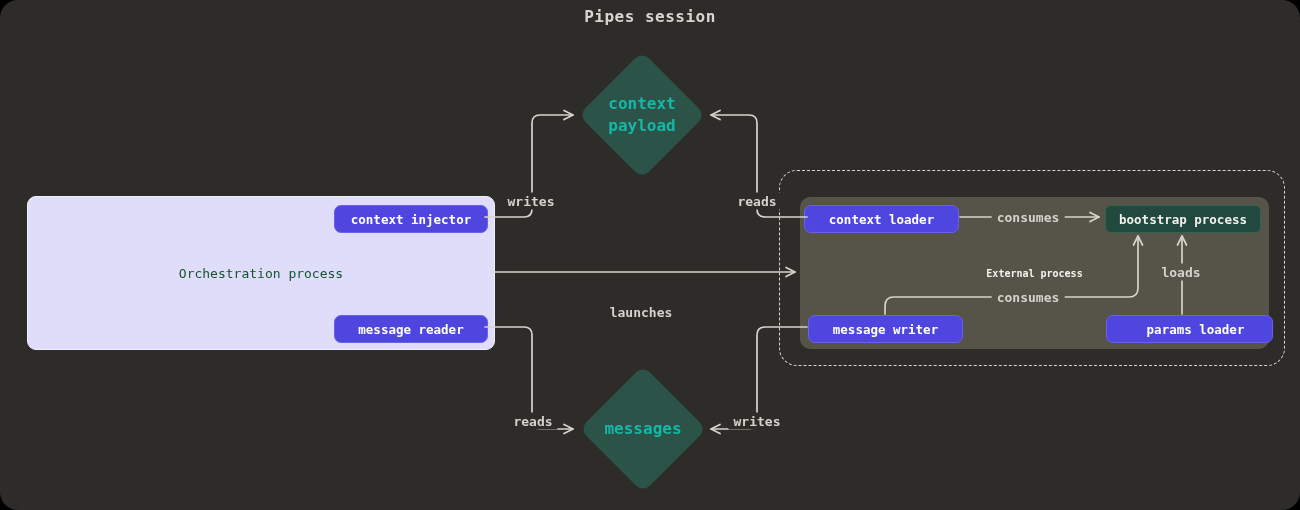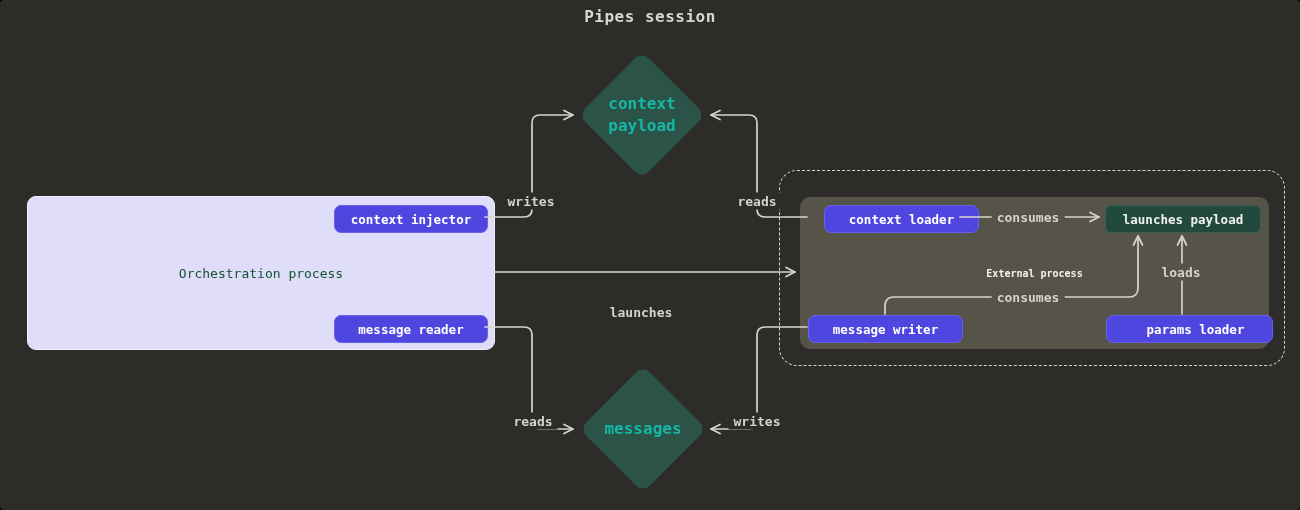--- a/index.html
+++ b/index.html
@@ -1,18 +1,18 @@
 <!DOCTYPE html>
 <html><head>
 <meta charset="utf-8">
 <style>
   html,body{margin:0;padding:0;background:#000;}
   .canvas{position:relative;width:1300px;height:510px;background:#000;overflow:hidden;
           font-family:"DejaVu Sans Mono","Liberation Mono",monospace;}
-  .panel{position:absolute;inset:0;border-radius:4px;background:var(--background,#2d2c29);}
+  .panel{position:absolute;inset:0;border-radius:18px;background:var(--background,#2d2c29);}
   .title{position:absolute;top:7px;left:0;width:100%;text-align:center;
          font-size:16px;font-weight:bold;color:#d8d6d0;letter-spacing:.5px;}
 
   
   .diamond{position:absolute;width:90px;height:90px;}
   .diamond-shape{position:absolute;inset:0;transform:rotate(45deg);border-radius:10px;
                  background:var(--node-green,#2b5347);}
   .diamond-label{position:absolute;inset:0;display:flex;align-items:center;justify-content:center;
                  text-align:center;color:#14b8a6;font-size:16px;font-weight:bold;
                  white-space:pre-line;line-height:1.35;}
@@ -73,22 +73,22 @@
 
     <div class="orch-box">
       <span class="orch-label">Orchestration process</span>
       <div class="pill" style="left:306px;top:118px;">message reader</div>
       <div class="pill" style="left:306px;top:8px;">context injector</div>
     </div>
 
     <div class="ext-env">
       <div class="ext-proc">
         <span class="ext-proc-label">External process</span>
-        <div class="pill" style="left:24px;top:8px;width:153px;">context loader</div>
-        <div class="green-box" style="left:305px;top:8px;">launches payload</div>
+        <div class="pill" style="left:4px;top:8px;width:153px;">context loader</div>
+        <div class="green-box" style="left:305px;top:8px;">bootstrap process</div>
         <div class="pill" style="left:8px;top:118px;width:153px;">message writer</div>
         <div class="pill" style="left:306px;top:118px;width:153px;padding-left:12px;">params loader</div>
       </div>
     </div>
 
     <svg class="connectors" viewBox="0 0 1300 510">
       <defs>
         <marker id="arrow" markerUnits="userSpaceOnUse" markerWidth="14" markerHeight="14" refX="11" refY="7" orient="auto">
           <path d="M2,2.5 L11,7 L2,11.5"></path>
         </marker>

